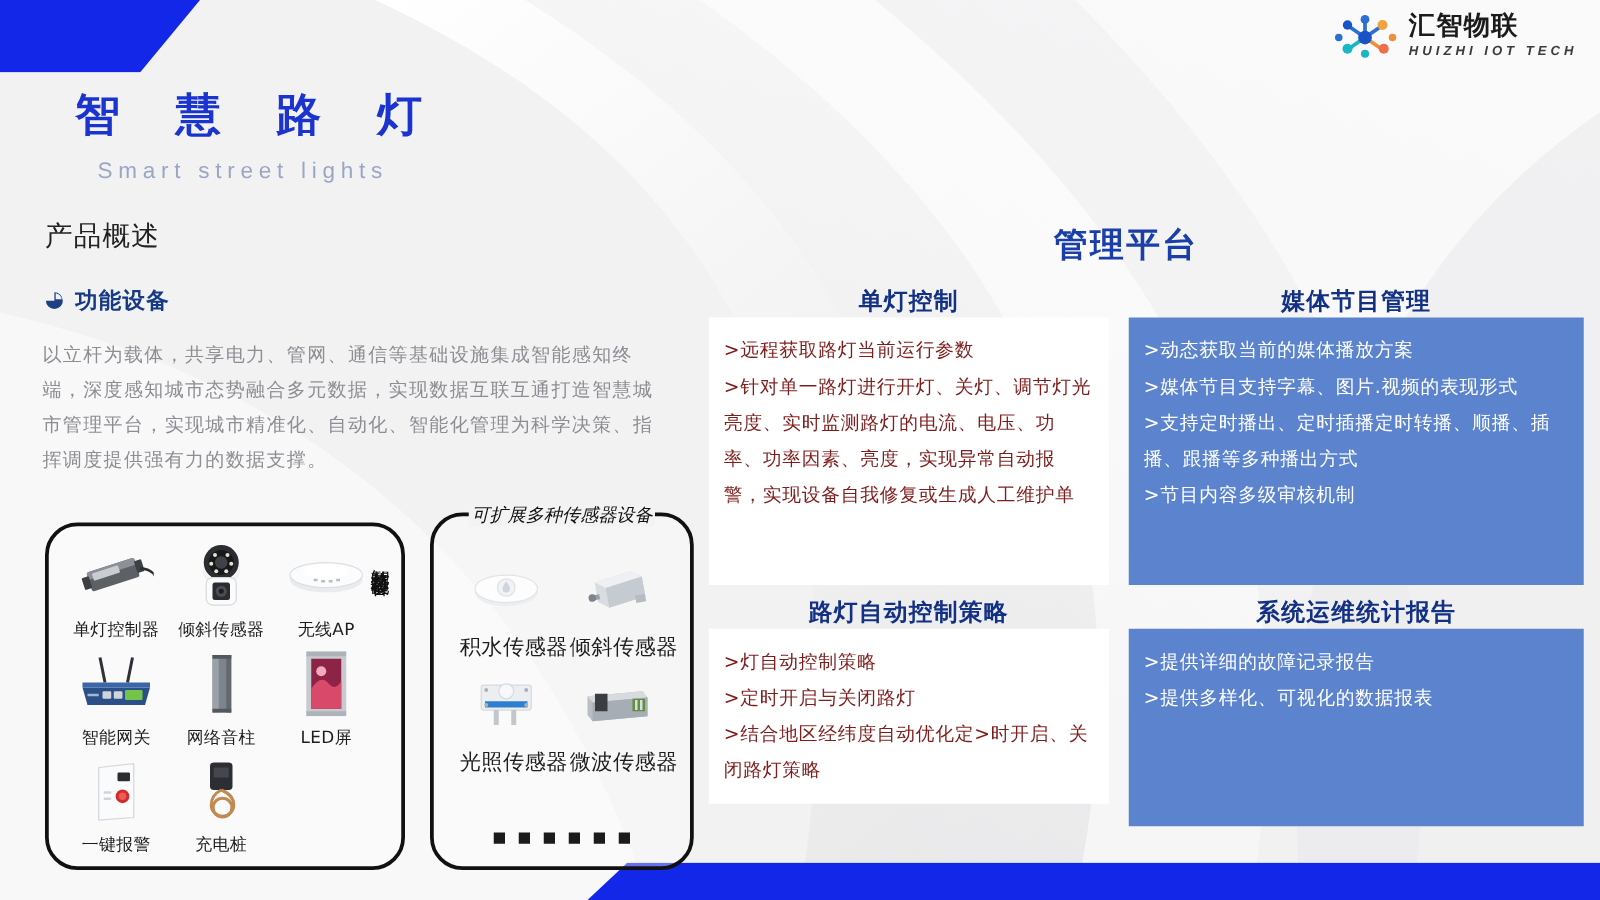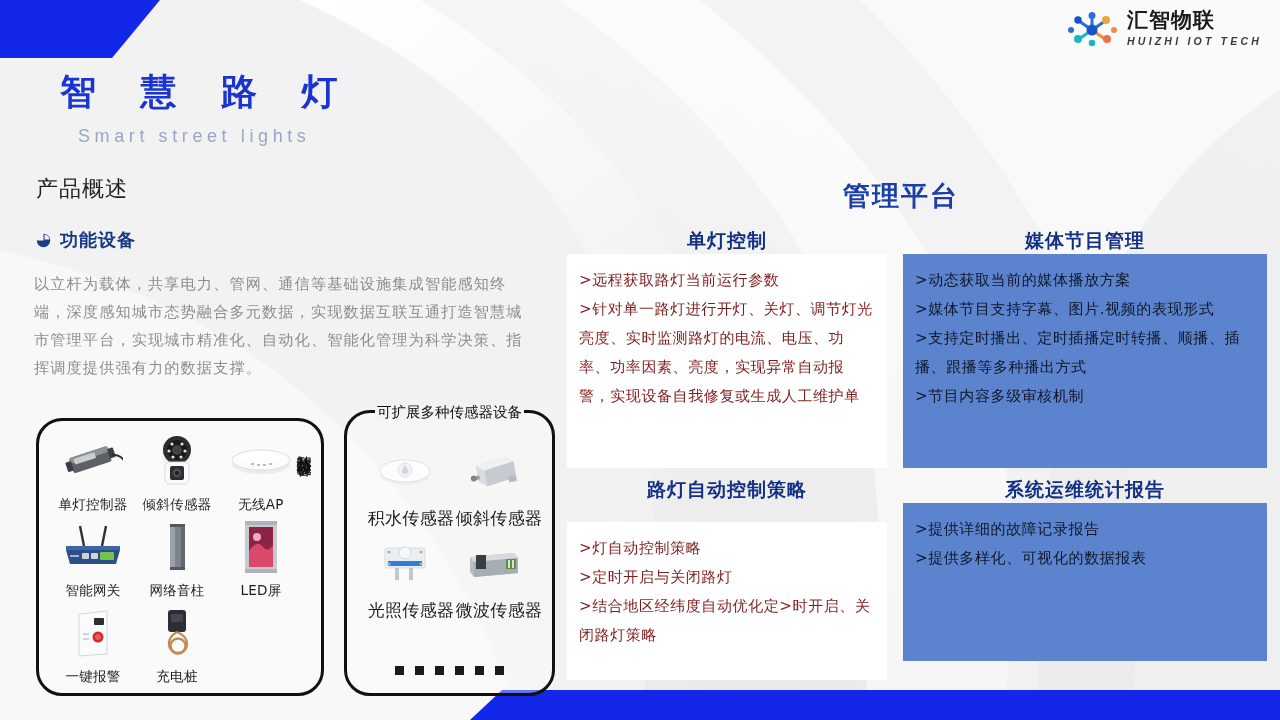--- a/index.html
+++ b/index.html
@@ -72,48 +72,48 @@
   #grid-sensor .cap{font-size:17px;margin-left:12px;}
 
   .vert-label{position:absolute;right:6px;top:22px;width:22px;
       font-size:15px;color:#111;line-height:22px;text-align:center;
       writing-mode:vertical-rl;letter-spacing:1px;
       font-family:"DejaVu Sans","Liberation Sans",sans-serif;}
 
   .sensor-head{position:absolute;left:0;top:-10px;width:100%;text-align:center;
       font-size:14.5px;color:#111;background:transparent;
       font-family:"DejaVu Sans","Liberation Sans",sans-serif;}
-  .sensor-head span{background:#f3f3f3;padding:0 2px;}
+  .sensor-head span{background:#f3f3f3;padding:0 2px;font-style:italic;}
 
   .dots{position:absolute;left:0;bottom:18px;width:100%;display:flex;justify-content:center;gap:11px;}
   .dots i{width:9px;height:9px;background:#1b1b1b;display:block;}
 
   
   .plat-title{position:absolute;left:843px;top:178px;font-size:27px;font-weight:bold;
       color:#1b3fa8;letter-spacing:2px;
       font-family:"DejaVu Sans","Liberation Sans",sans-serif;}
 
   .card-head{position:absolute;font-size:19px;font-weight:bold;color:#123084;
       letter-spacing:1px;text-align:center;
       font-family:"DejaVu Sans","Liberation Sans",sans-serif;}
   .card{position:absolute;}
   .card.white{background:#ffffff;}
   .card.blue{background:#5c84ce;}
   .card ul{margin:0;padding:12px 12px 10px 12px;list-style:none;}
   .card li{font-size:15px;line-height:29px;letter-spacing:.6px;
       font-family:"DejaVu Sans","Liberation Sans",sans-serif;}
   .card.white li{color:#7f1d1d;}
-  .card.blue li{color:#0f172a;}
+  .card.blue li{color:#ffffff;}
 
   #head-single{left:567px;top:228px;width:320px;}
   #card-single{left:567px;top:254px;width:320px;height:214px;}
   #head-media{left:903px;top:228px;width:364px;}
   #card-media{left:903px;top:254px;width:364px;height:214px;}
   #head-auto{left:567px;top:477px;width:320px;}
-  #card-auto{left:567px;top:503px;width:320px;height:158px;margin-top:19px;}
+  #card-auto{left:567px;top:503px;width:320px;height:140px;}
   #head-report{left:903px;top:477px;width:364px;}
   #card-report{left:903px;top:503px;width:364px;height:158px;}
 </style>
 </head>
 <body>
 
 <div id="stage">
 
   <svg class="bg-svg" viewBox="0 0 1280 720" preserveAspectRatio="none">
     <defs>

